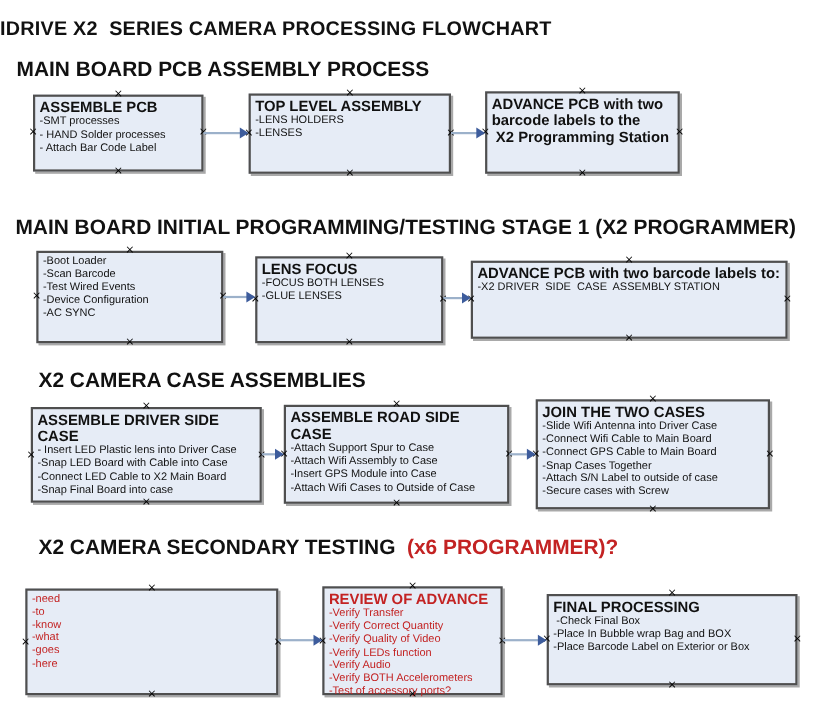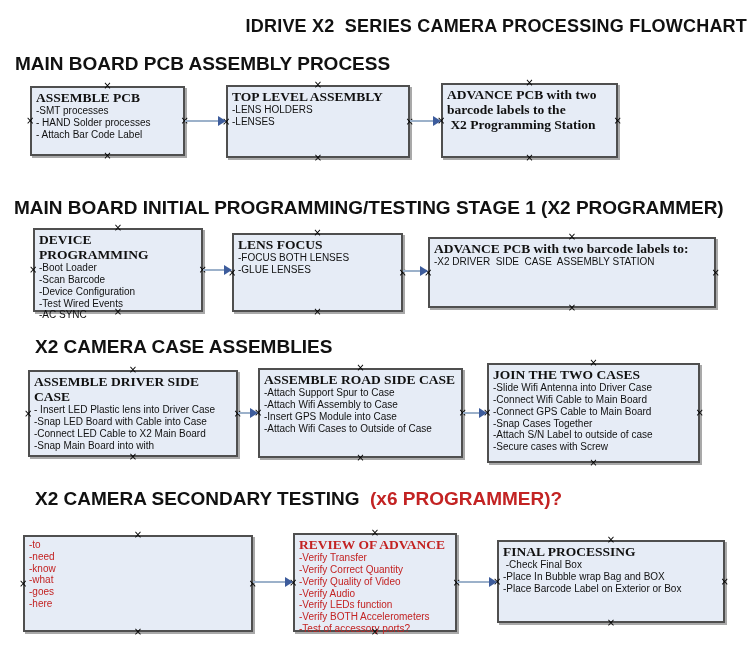--- a/index.html
+++ b/index.html
@@ -3,37 +3,37 @@
 <meta charset="utf-8">
 <style>
   html,body{margin:0;padding:0;background:#ffffff;}
   body{
     width:747px;height:662px;position:relative;overflow:hidden;
     font-family:"Liberation Sans","DejaVu Sans",sans-serif;color:#111;
     --box-fill:#e6ecf6;--box-border:#4f4f4f;--red:#c32323;
     --arrow-line:#9cb1ca;--arrow-head:#3d5c9c;
   }
   .page-title{
-    position:absolute;top:16px;left:0;width:747px;text-align:right;
+    position:absolute;top:16px;left:0;width:747px;text-align:left;
     font-size:18px;font-weight:bold;white-space:pre;letter-spacing:.2px;
   }
   .shdr{
     position:absolute;font-size:19px;font-weight:bold;white-space:pre;
   }
   #h1{left:15px;top:53px}
   #h2{left:14px;top:197px}
   #h3{left:35px;top:336px}
   #h4{left:35px;top:488px}
   .shdr .red-part{color:var(--red)}
   .fbox{
     position:absolute;box-sizing:border-box;background:var(--box-fill);
     border:2px solid var(--box-border);box-shadow:2px 2px 0 #a9a9a9;
     padding:2px 4px;overflow:visible;
   }
-  .btitle{font-size:13.5px;font-weight:bold;line-height:1.12;white-space:pre-wrap;font-family:Liberation Serif, serif;}
+  .btitle{font-size:13.5px;font-weight:bold;line-height:1.12;white-space:pre-wrap;}
   .bitem{font-size:10px;line-height:1.18;white-space:pre-wrap;}
   .red-box .btitle,.red-box .bitem{color:var(--red);}
   #r1b1{left:30px;top:86px;width:155px;height:70px}
   #r1b2{left:226px;top:85px;width:184px;height:73px}
   #r1b3{left:441px;top:83px;width:177px;height:75px}
   #r2b1{left:33px;top:228px;width:170px;height:84px}
   #r2b2{left:232px;top:233px;width:171px;height:79px}
   #r2b3{left:428px;top:237px;width:288px;height:71px}
   #r3b1{left:28px;top:370px;width:210px;height:87px}
   #r3b2{left:258px;top:368px;width:205px;height:90px}
@@ -103,26 +103,25 @@
 barcode labels to the
  X2 Programming Station</div>
   <div class="bitems"></div>
 <span class="cp cp-top">×</span>
     <span class="cp cp-bottom">×</span>
     <span class="cp cp-left">×</span>
     <span class="cp cp-right">×</span>
   </div>
 
 <div class="fbox" id="r2b1">
-  <div class="btitle">DEVICE PROGRAMMING</div>
   <div class="bitems">
       <div class="bitem">-Boot Loader</div>
       <div class="bitem">-Scan Barcode</div>
+      <div class="bitem">-Test Wired Events</div>
       <div class="bitem">-Device Configuration</div>
-      <div class="bitem">-Test Wired Events</div>
       <div class="bitem">-AC SYNC</div>
     </div>
 <span class="cp cp-top">×</span>
     <span class="cp cp-bottom">×</span>
     <span class="cp cp-left">×</span>
     <span class="cp cp-right">×</span>
   </div>
 <div class="fbox" id="r2b2">
   <div class="btitle">LENS FOCUS</div>
   <div class="bitems">
@@ -144,21 +143,21 @@
     <span class="cp cp-left">×</span>
     <span class="cp cp-right">×</span>
   </div>
 
 <div class="fbox" id="r3b1">
   <div class="btitle">ASSEMBLE DRIVER SIDE CASE</div>
   <div class="bitems">
       <div class="bitem">- Insert LED Plastic lens into Driver Case</div>
       <div class="bitem">-Snap LED Board with Cable into Case</div>
       <div class="bitem">-Connect LED Cable to X2 Main Board</div>
-      <div class="bitem">-Snap Main Board into with</div>
+      <div class="bitem">-Snap Final Board into case</div>
     </div>
 <span class="cp cp-top">×</span>
     <span class="cp cp-bottom">×</span>
     <span class="cp cp-left">×</span>
     <span class="cp cp-right">×</span>
   </div>
 <div class="fbox" id="r3b2">
   <div class="btitle">ASSEMBLE ROAD SIDE CASE</div>
   <div class="bitems">
       <div class="bitem">-Attach Support Spur to Case</div>
@@ -182,40 +181,40 @@
       <div class="bitem">-Secure cases with Screw</div>
     </div>
 <span class="cp cp-top">×</span>
     <span class="cp cp-bottom">×</span>
     <span class="cp cp-left">×</span>
     <span class="cp cp-right">×</span>
   </div>
 
 <div class="fbox red-box" id="r4b1">
   <div class="bitems">
+      <div class="bitem">-need</div>
       <div class="bitem">-to</div>
-      <div class="bitem">-need</div>
       <div class="bitem">-know</div>
       <div class="bitem">-what</div>
       <div class="bitem">-goes</div>
       <div class="bitem">-here</div>
     </div>
 <span class="cp cp-top">×</span>
     <span class="cp cp-bottom">×</span>
     <span class="cp cp-left">×</span>
     <span class="cp cp-right">×</span>
   </div>
 <div class="fbox red-box" id="r4b2">
   <div class="btitle">REVIEW OF ADVANCE</div>
   <div class="bitems">
       <div class="bitem">-Verify Transfer</div>
       <div class="bitem">-Verify Correct Quantity</div>
       <div class="bitem">-Verify Quality of Video</div>
+      <div class="bitem">-Verify LEDs function</div>
       <div class="bitem">-Verify Audio</div>
-      <div class="bitem">-Verify LEDs function</div>
       <div class="bitem">-Verify BOTH Accelerometers</div>
       <div class="bitem">-Test of accessory ports?</div>
     </div>
 <span class="cp cp-top">×</span>
     <span class="cp cp-bottom">×</span>
     <span class="cp cp-left">×</span>
     <span class="cp cp-right">×</span>
   </div>
 <div class="fbox" id="r4b3">
   <div class="btitle">FINAL PROCESSING</div>

